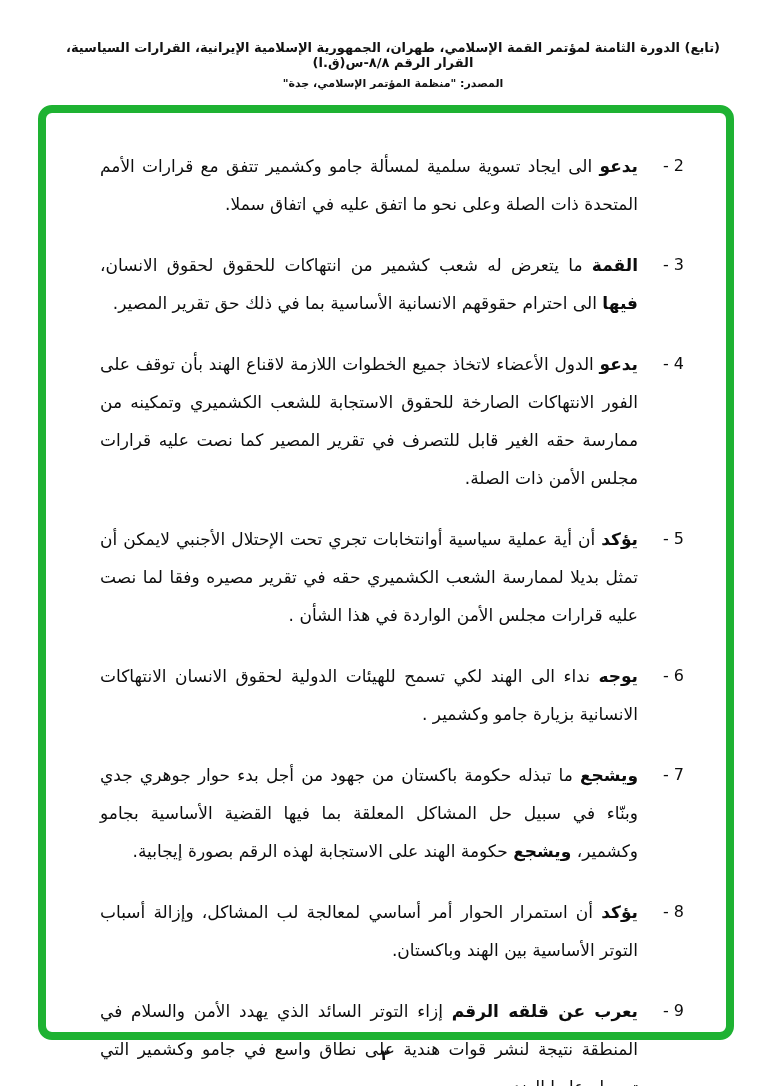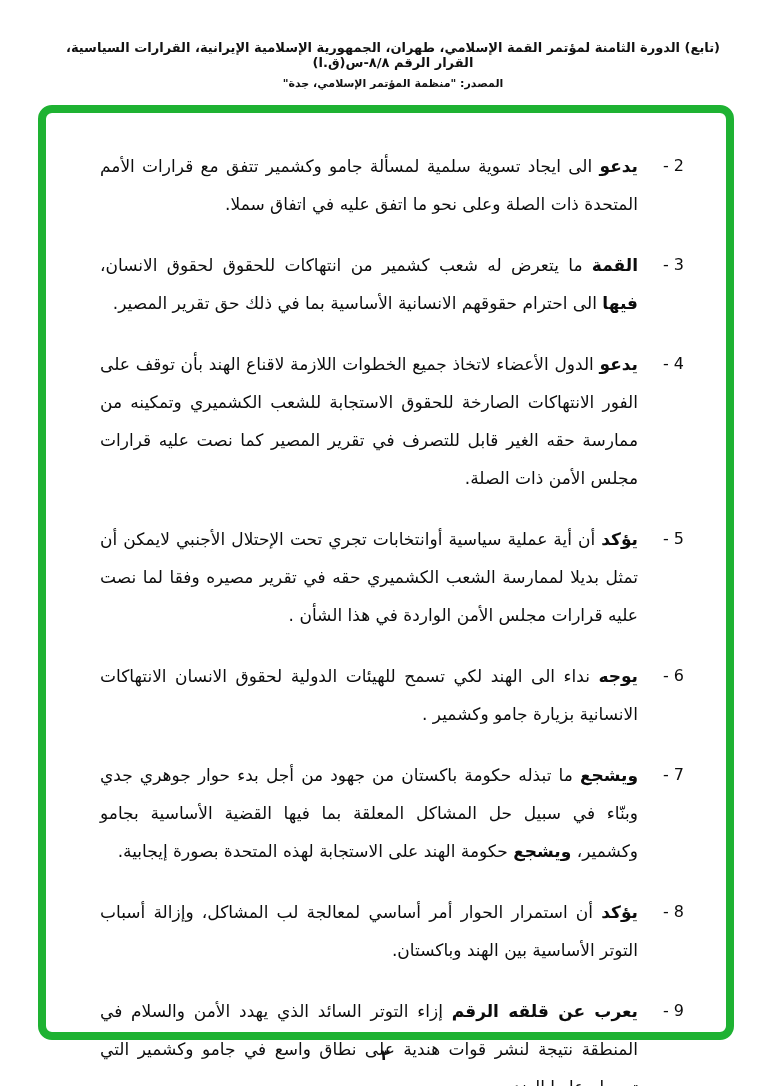--- a/index.html
+++ b/index.html
@@ -67,21 +67,21 @@
     <span class="txt"><span class="b">يؤكد</span><span> أن أية عملية سياسية أوانتخابات تجري تحت الإحتلال الأجنبي لايمكن أن تمثل بديلا لممارسة الشعب الكشميري حقه في تقرير مصيره وفقا لما نصت عليه قرارات مجلس الأمن الواردة في هذا الشأن .</span><span class="b"></span><span></span></span>
   </div>
 
   <div class="item">
     <span class="num">6 -</span>
     <span class="txt"><span class="b">يوجه</span><span> نداء الى الهند لكي تسمح للهيئات الدولية لحقوق الانسان الانتهاكات الانسانية بزيارة جامو وكشمير .</span><span class="b"></span><span></span></span>
   </div>
 
   <div class="item">
     <span class="num">7 -</span>
-    <span class="txt"><span class="b">ويشجع</span><span> ما تبذله حكومة باكستان من جهود من أجل بدء حوار جوهري جدي وبنّاء في سبيل حل المشاكل المعلقة بما فيها القضية الأساسية بجامو وكشمير، </span><span class="b">ويشجع</span><span> حكومة الهند على الاستجابة لهذه المتحدة بصورة إيجابية.</span></span>
+    <span class="txt"><span class="b">ويشجع</span><span> ما تبذله حكومة باكستان من جهود من أجل بدء حوار جوهري جدي وبنّاء في سبيل حل المشاكل المعلقة بما فيها القضية الأساسية بجامو وكشمير، </span><span class="b">ويشجع</span><span> حكومة الهند على الاستجابة لهذه الرقم بصورة إيجابية.</span></span>
   </div>
 
   <div class="item">
     <span class="num">8 -</span>
     <span class="txt"><span class="b">يؤكد</span><span> أن استمرار الحوار أمر أساسي لمعالجة لب المشاكل، وإزالة أسباب التوتر الأساسية بين الهند وباكستان.</span><span class="b"></span><span></span></span>
   </div>
 
   <div class="item">
     <span class="num">9 -</span>
     <span class="txt"><span class="b">يعرب عن قلقه الرقم</span><span> إزاء التوتر السائد الذي يهدد الأمن والسلام في المنطقة نتيجة لنشر قوات هندية على نطاق واسع في جامو وكشمير التي تسيطر عليها الهند .</span><span class="b"></span><span></span></span>

